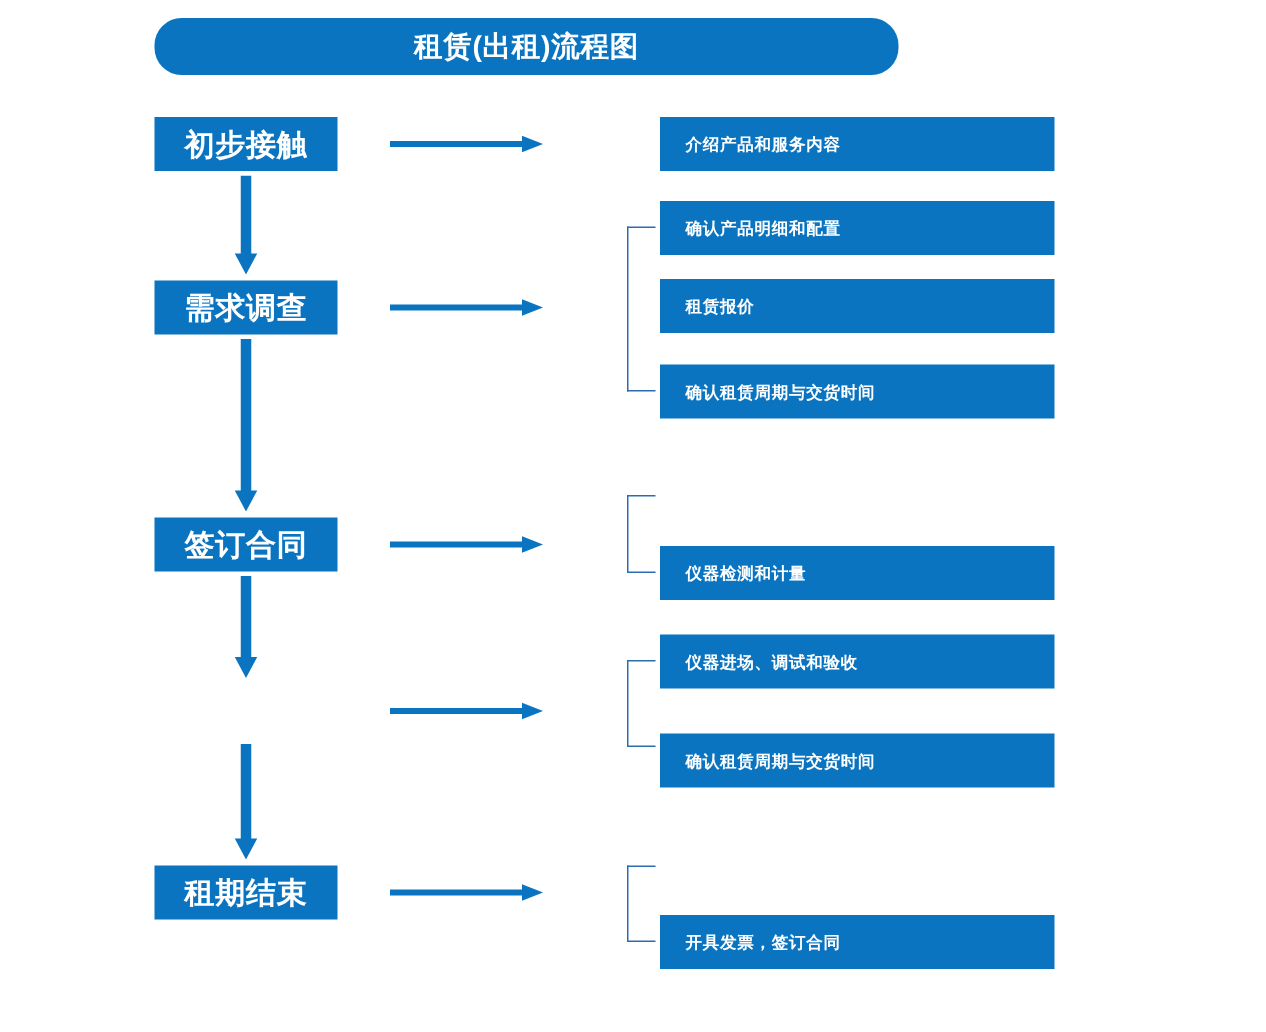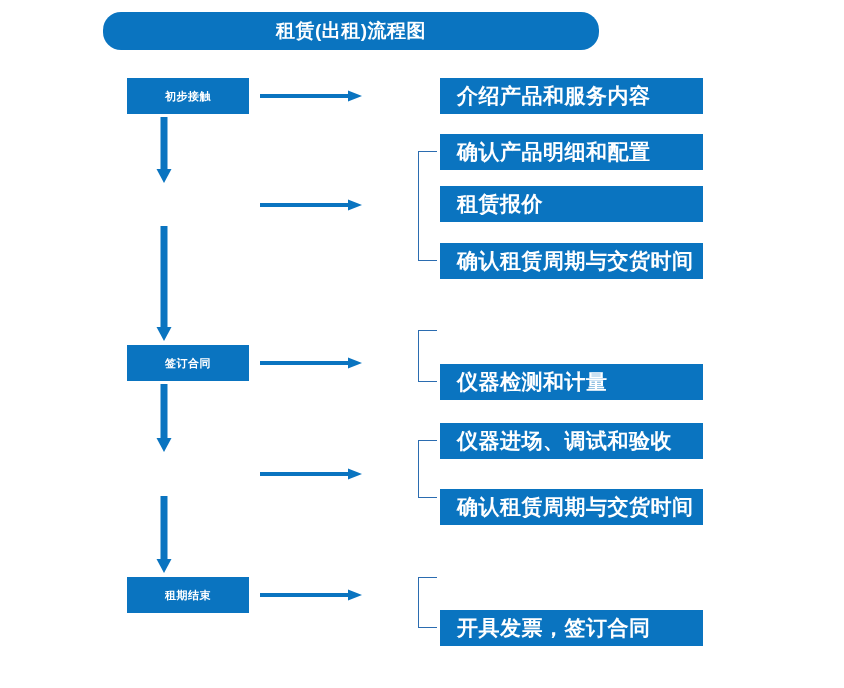--- a/index.html
+++ b/index.html
@@ -34,30 +34,29 @@
     height: 38px;
     justify-content: center;
     font-size: 19px;
     border-radius: 18px;
   }
   .stage-box {
     left: 103px;
     width: 122px;
     height: 36px;
     justify-content: center;
-    font-size: 11px;
-    margin-left: 24px;
+    font-size: 20px;
   }
   .detail-box {
     left: 440px;
     width: 263px;
     height: 36px;
     justify-content: flex-start;
     padding-left: 17px;
-    font-size: 21px;
+    font-size: 11px;
   }
   .arrow-h {
     position: absolute;
     left: 260px;
     width: 102px;
     height: 14px;
   }
   .arrow-v {
     position: absolute;
     left: 155px;
@@ -74,20 +73,21 @@
   }
 </style>
 </head>
 <body>
 
 <div id="canvas">
 
   <div class="box title-bar">租赁(出租)流程图</div>
 
   <div class="box stage-box" style="top:78px">初步接触</div>
+  <div class="box stage-box" style="top:187px">需求调查</div>
   <div class="box stage-box" style="top:345px">签订合同</div>
   <div class="box stage-box" style="top:577px">租期结束</div>
 
   <div class="box detail-box" style="top:78px">介绍产品和服务内容</div>
   <div class="box detail-box" style="top:134px">确认产品明细和配置</div>
   <div class="box detail-box" style="top:186px">租赁报价</div>
   <div class="box detail-box" style="top:243px">确认租赁周期与交货时间</div>
   <div class="box detail-box" style="top:364px">仪器检测和计量</div>
   <div class="box detail-box" style="top:423px">仪器进场、调试和验收</div>
   <div class="box detail-box" style="top:489px">确认租赁周期与交货时间</div>

